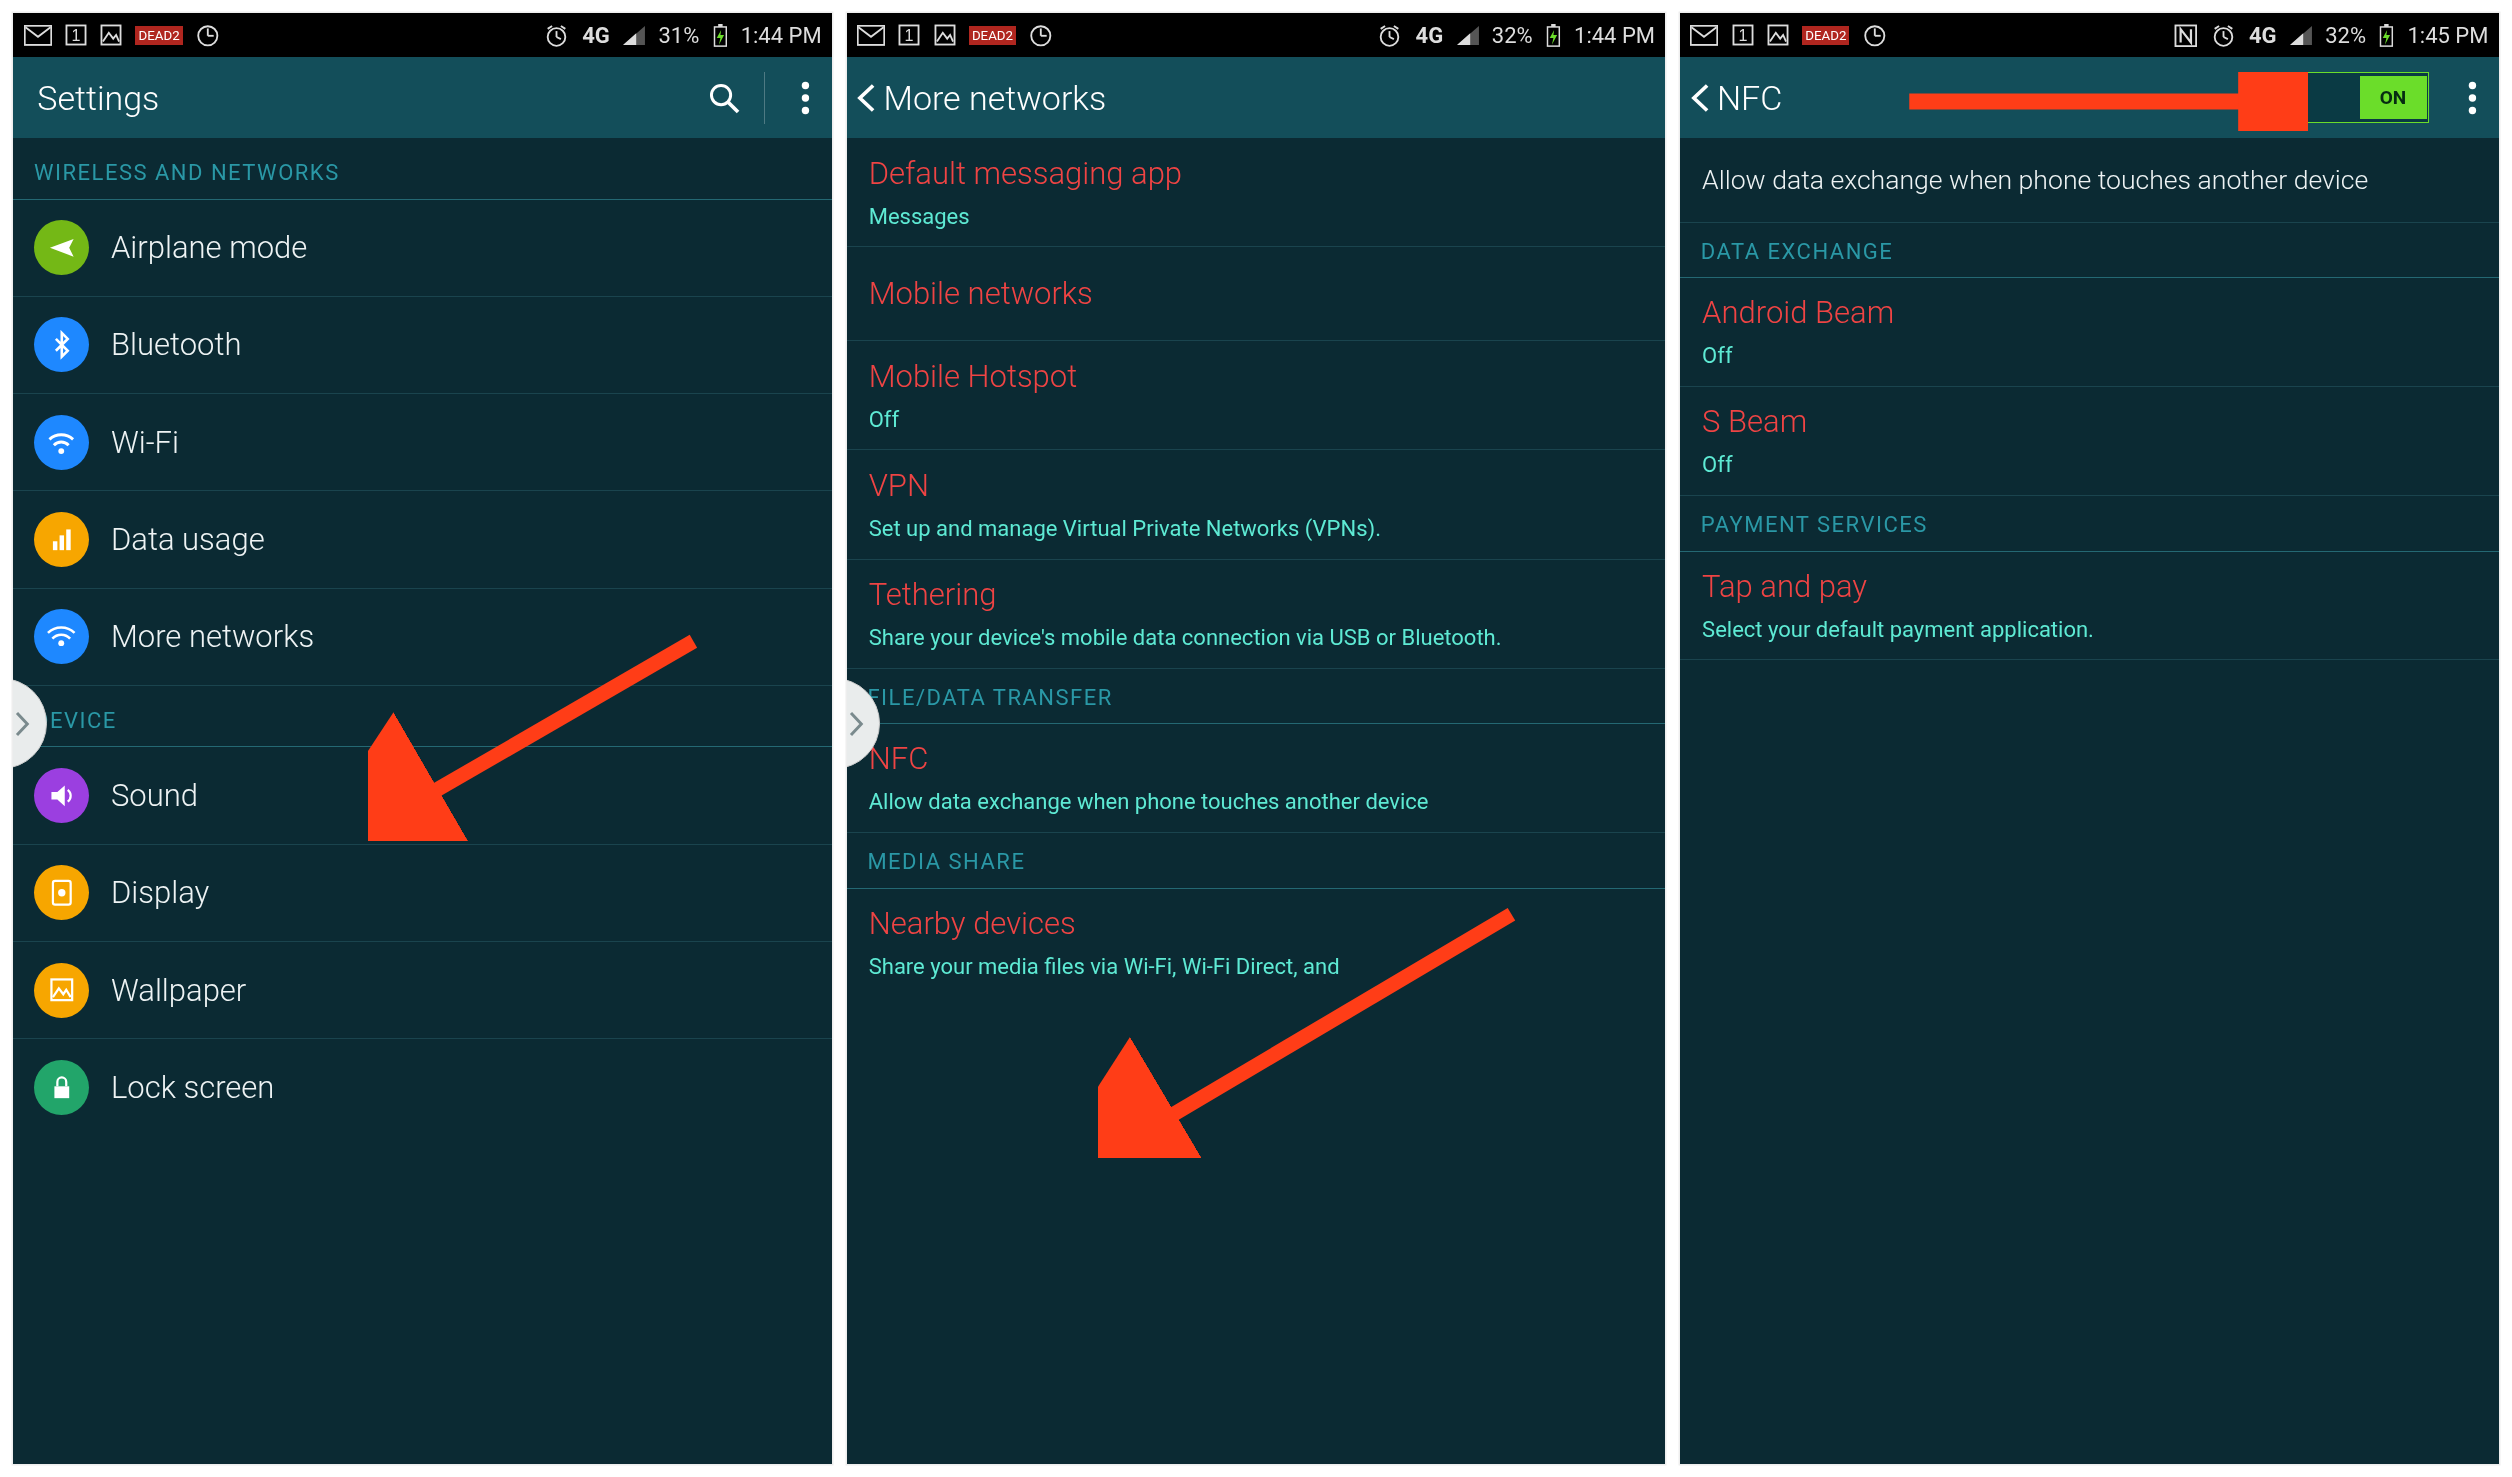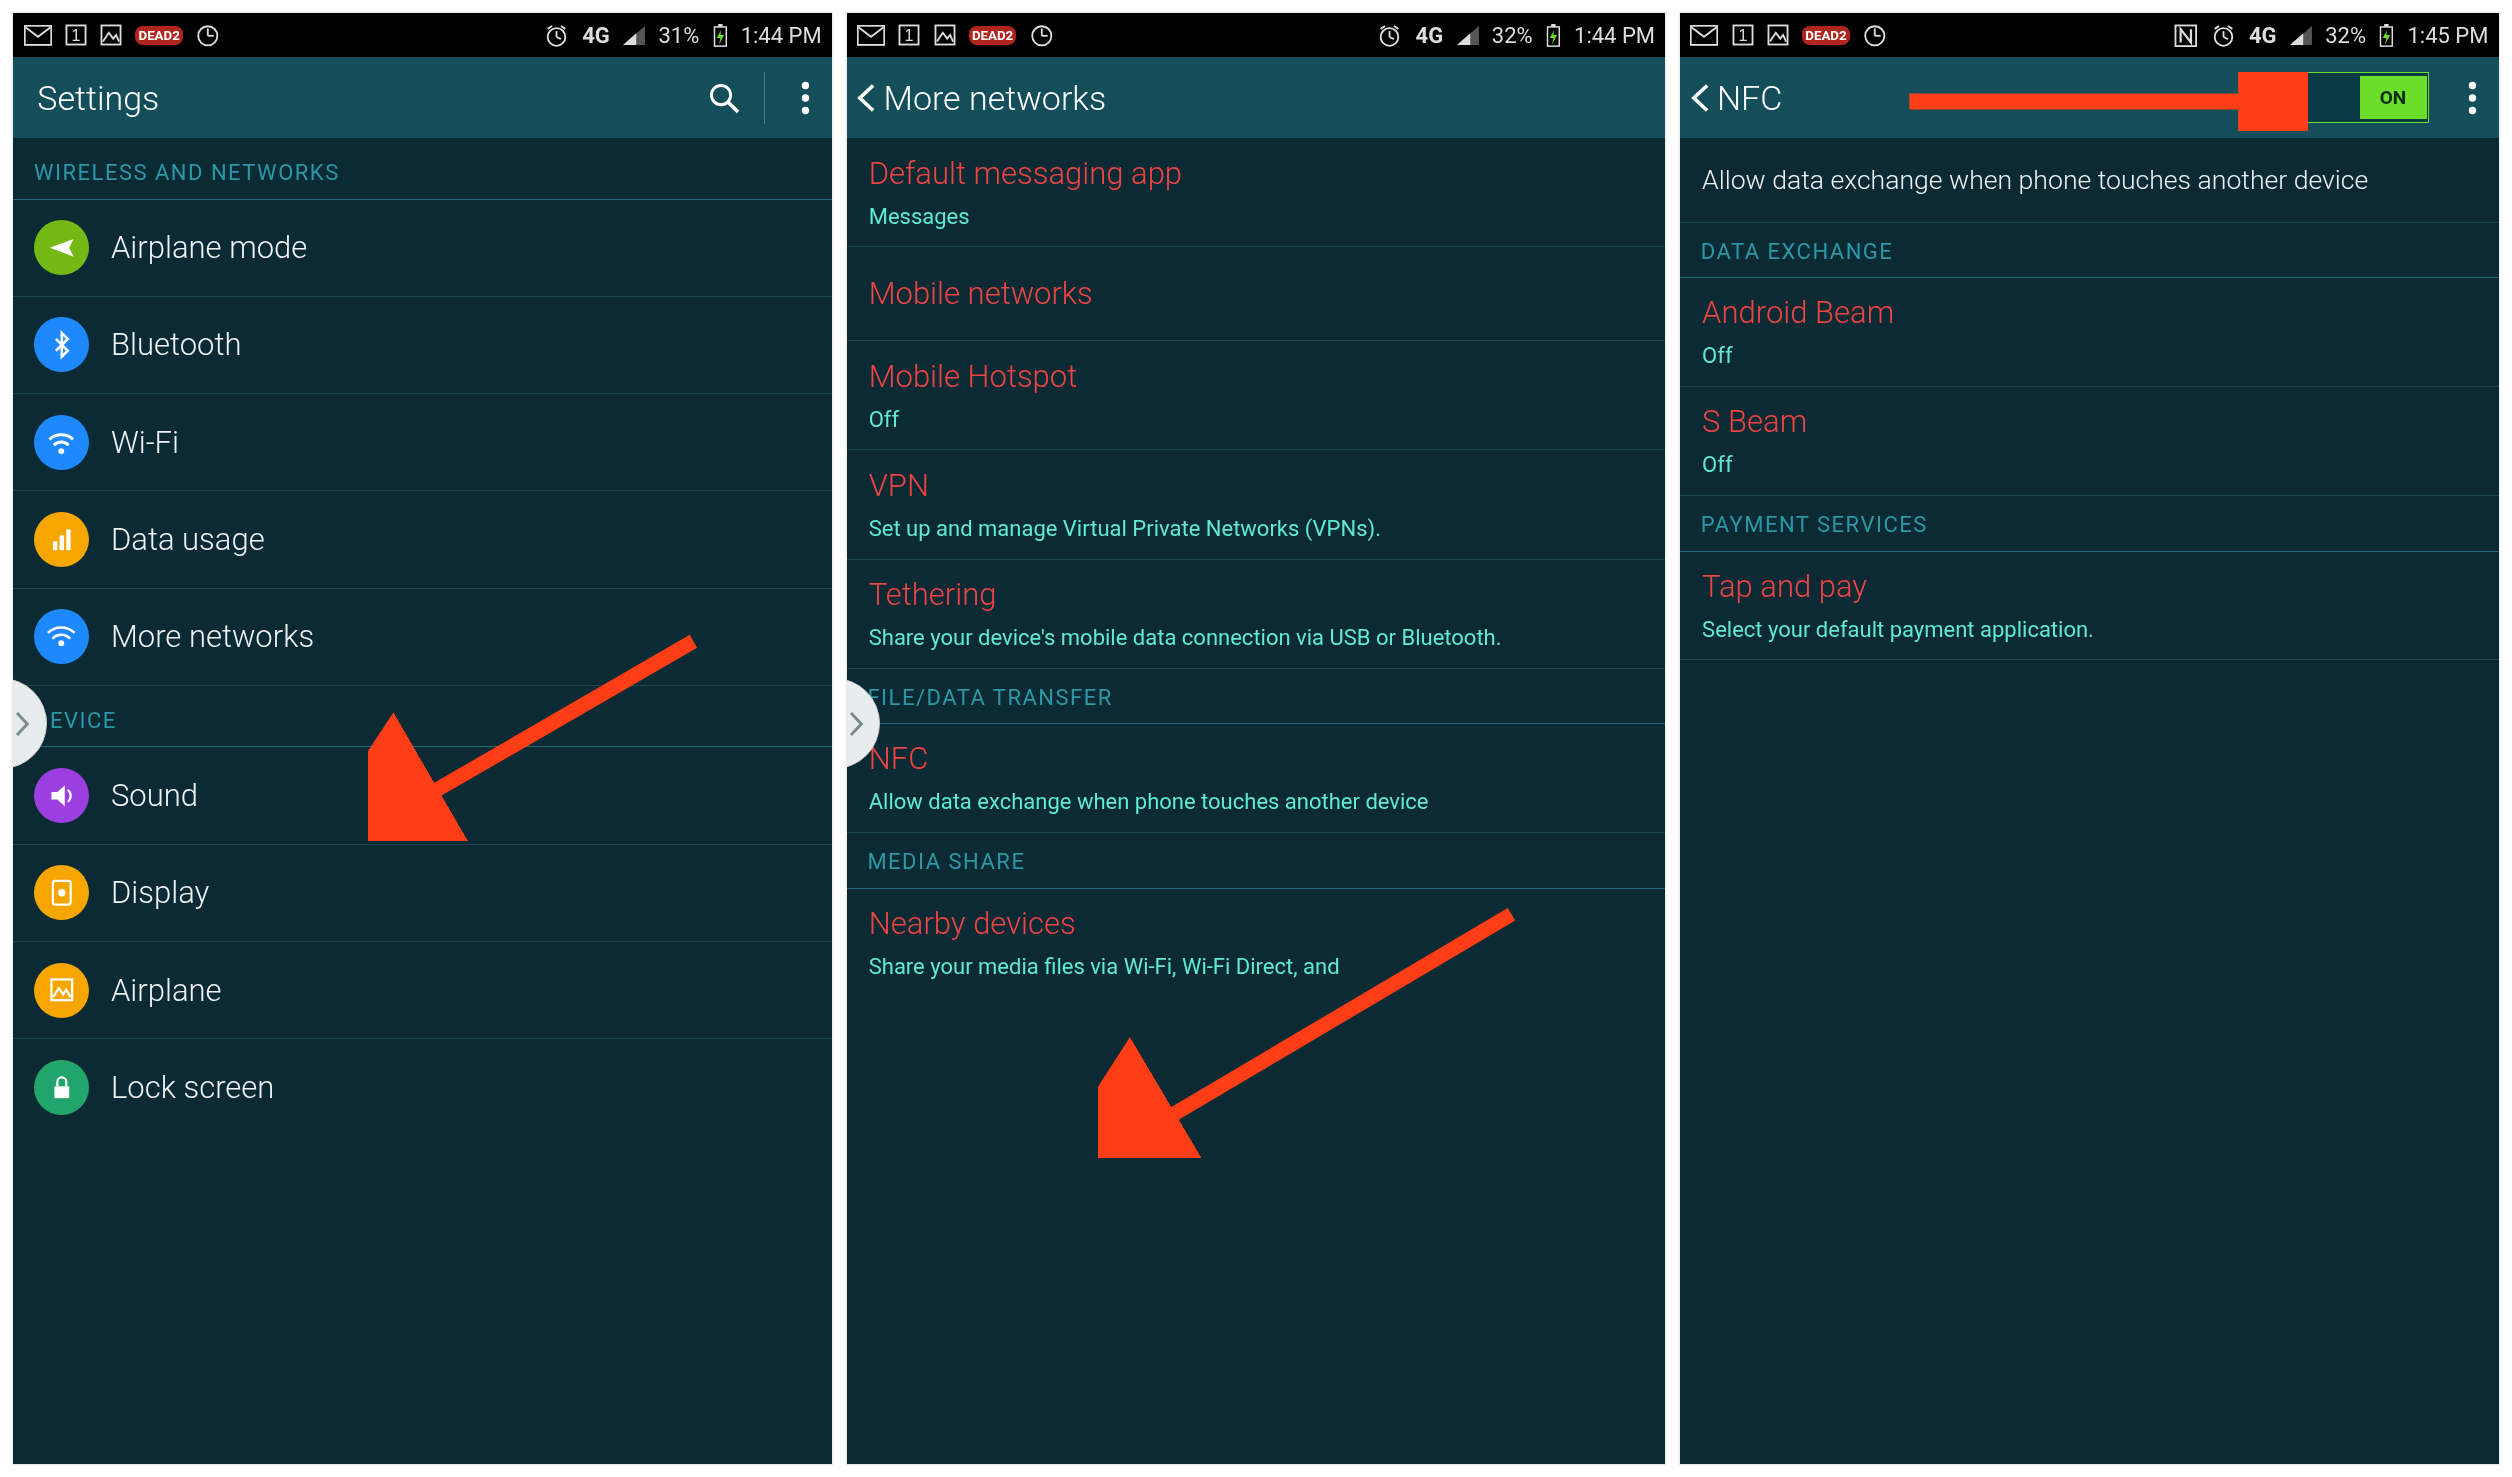--- a/index.html
+++ b/index.html
@@ -3,21 +3,21 @@
 <meta charset="utf-8">
 <style>
   html,body{margin:0;padding:0;background:#fff;font-family:Roboto,"Helvetica Neue",Arial,sans-serif;}
   body{display:flex;justify-content:center;}
   .stage{width:2512px;height:1478px;transform-origin:top left;}
   .row{display:flex;gap:14.8px;padding:13.3px;}
   .phone{width:819px;height:1451px;background:#0b2a33;position:relative;overflow:hidden;box-shadow:0 0 0 1.5px #eee;display:flex;flex-direction:column;}
   .status{height:44px;background:#000;display:flex;align-items:center;justify-content:space-between;color:#ddd;font-size:22px;padding:0 10.3px;}
   .status-left,.status-right{display:flex;align-items:center;gap:13.3px;}
   .status svg{display:block;}
-  .badge{background:#b0261f;color:#fff;font-size:13.3px;font-weight:700;padding:3px 3px;line-height:1;border-radius:8px;}
+  .badge{background:#b0261f;color:#fff;font-size:13.3px;font-weight:400;padding:3px 3px;line-height:1;border-radius:0;}
   .titlebar{height:81px;background:#134e5a;display:flex;align-items:center;color:#fff;}
   .tb-title{font-size:34px;font-weight:300;padding-left:24px;flex:1;}
   .tb-back{display:flex;align-items:center;padding-left:7.4px;flex:1;color:#fff;font-size:34px;font-weight:300;}
   .tb-back svg{margin-right:4.4px;}
   .tb-sep{width:0.7px;height:52px;background:rgba(255,255,255,.25);margin:0 14.8px;}
   .iconbtn{width:52px;display:flex;align-items:center;justify-content:center;}
   .content{flex:1;overflow:hidden;}
   .section-header{color:#2a98a6;font-size:22px;letter-spacing:1.5px;padding:22px 20.7px 13.3px;}
   .section-header.tight{padding-top:16.3px;}
   .hr{height:0.7px;background:rgba(58,155,167,.55);}
@@ -176,21 +176,21 @@
             </div>
       <div class="txt">Display</div>
     </div>
     <div class="item">
       <div class="circ c-orange">
               <svg width="29.6" height="29.6" viewBox="0 0 40 40">
                 <rect x="6" y="6" width="28" height="28" fill="none" stroke="#fff" stroke-width="3"></rect>
                 <polyline points="8,30 16,18 22,26 26,20 32,30" fill="none" stroke="#fff" stroke-width="3"></polyline>
               </svg>
             </div>
-      <div class="txt">Airplane</div>
+      <div class="txt">Wallpaper</div>
     </div>
     <div class="item" style="border-bottom:none">
       <div class="circ c-teal">
               <svg width="29.6" height="29.6" viewBox="0 0 40 40">
                 <rect x="10" y="18" width="20" height="16" fill="#fff"></rect>
                 <path d="M14 18 v-6 a6 6 0 0 1 12 0 v6" fill="none" stroke="#fff" stroke-width="3"></path>
               </svg>
             </div>
       <div class="txt">Lock screen</div>
     </div>

